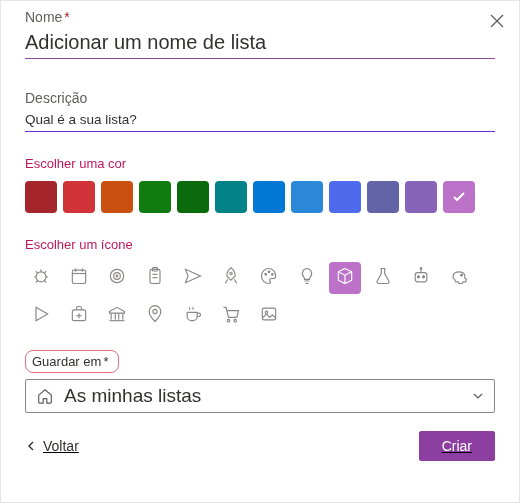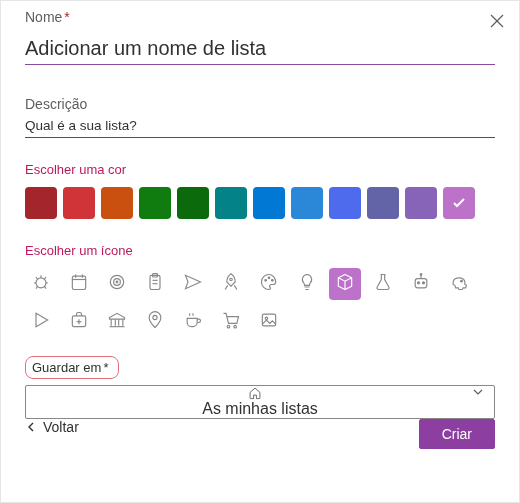--- a/index.html
+++ b/index.html
@@ -38,21 +38,21 @@
   .required { color: #a4262c; margin-left: 2px; }
   .name-input {
     width: 100%;
     border: none;
     border-bottom: 1.5px solid #8a4a9e;
     font-size: 20px;
     padding: 4px 0 4px 0;
     outline: none;
     background: transparent;
     color: #323130;
-    margin-top: 8px;
+    margin-top: 2px;
   }
   .desc-label { margin-top: 31px; }
   .desc-input {
     width: 100%;
     border: none;
     border-bottom: 1px solid #6d28d9;
     font-size: 13.5px;
     padding: 4px 0 4px 0;
     outline: none;
     background: transparent;
@@ -116,40 +116,41 @@
   .save-to .ast { color: #323130; margin-left: 2px;}
   .dropdown {
     margin-top: 6px;
     width: 100%;
     height: 34px;
     border: 1px solid #8a8886;
     border-radius: 2px;
     display: flex;
     align-items: center;
     padding: 0 10px;
-    font-size: 16px;
+    font-size: 19px;
     color: #323130;
     cursor: pointer;
     position: relative;
     background: #fff;
-    flex-direction: column;
   }
   .dropdown .dd-icon {
     width: 18px; height: 18px;
     margin-right: 10px;
     color: #605e5c;
   }
   .dropdown .chev {
     position: absolute;
     right: 10px;
     color: #605e5c;
   }
   .footer {
-    display: flex;
-    align-items: flex-start;
+    margin-top: 18px;
+    display: flex;
+    align-items: center;
+    text-decoration: underline;
   }
   .back-link {
     display: flex;
     align-items: center;
     gap: 6px;
     font-size: 14px;
     color: #323130;
     cursor: pointer;
   }
   .footer-btns {

